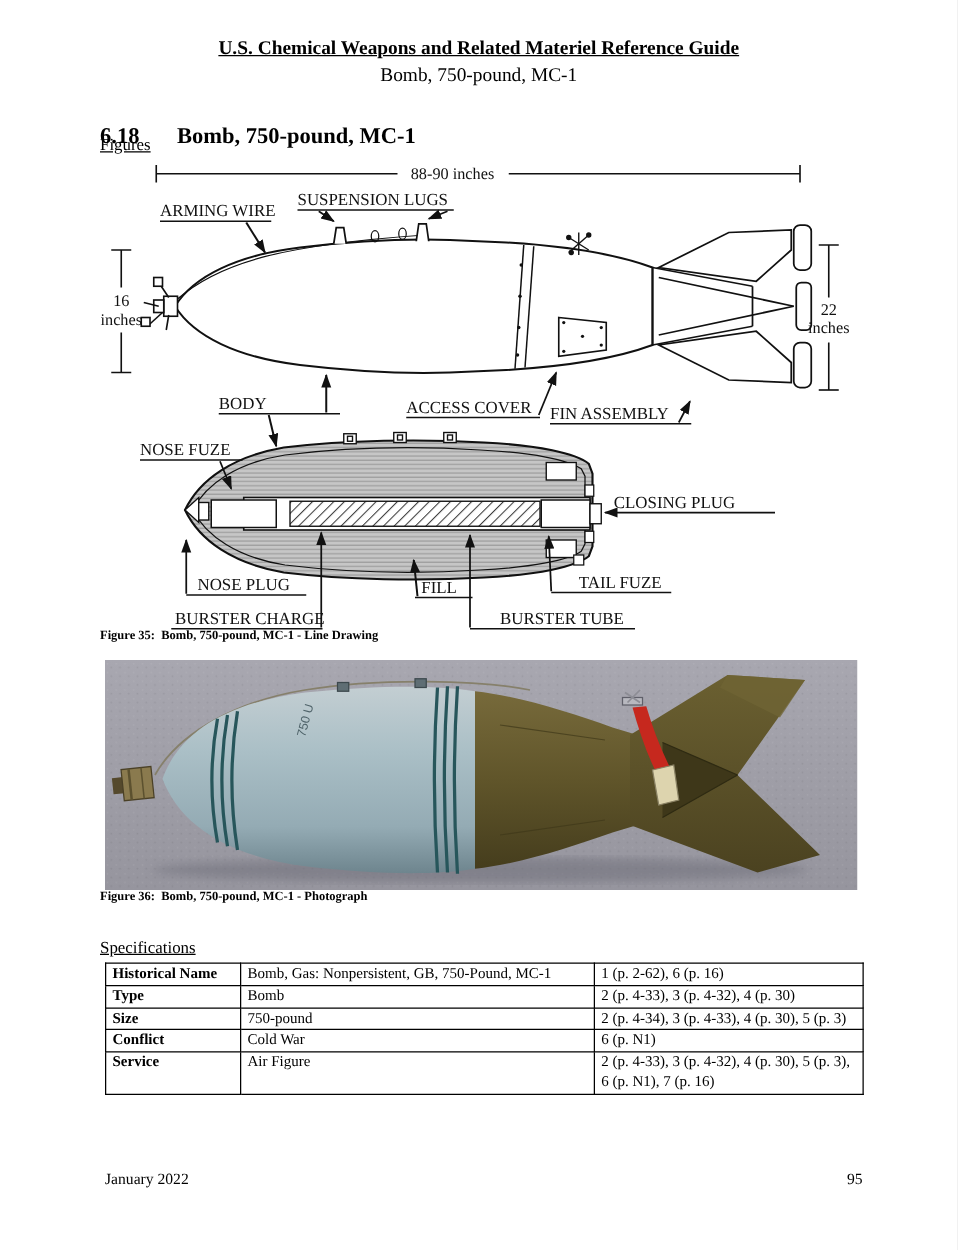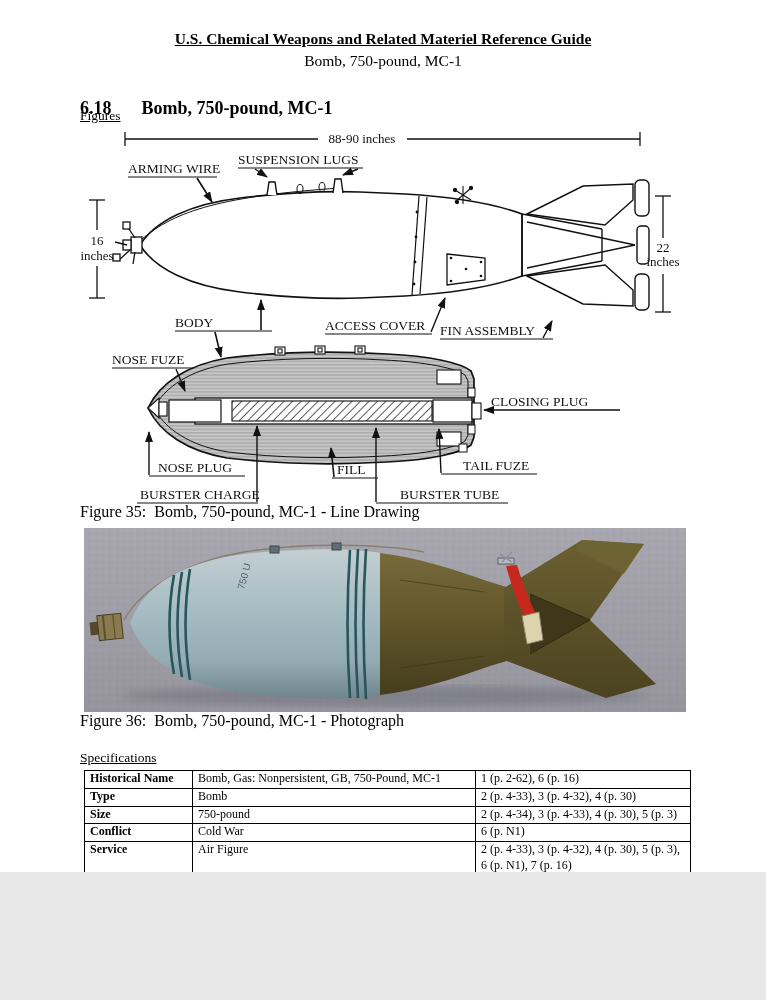--- a/index.html
+++ b/index.html
@@ -1,29 +1,29 @@
 <!DOCTYPE html>
 <html><head>
 <meta charset="utf-8">
 <style>
   html,body{margin:0;padding:0;background:#e8e8e8;}
   .page{
-    position:relative;width:766px;height:872px;background:#ffffff;
+    position:relative;width:766px;height:1000px;background:#ffffff;
     font-family:"Liberation Serif","DejaVu Serif",serif;color:#000;overflow:hidden;
     margin:0 auto;
   }
   .title{position:absolute;top:30px;left:0;width:766px;text-align:center;
     font-size:15.5px;font-weight:bold;text-decoration:underline;}
   .subtitle{position:absolute;top:52px;left:0;width:766px;text-align:center;font-size:15.5px;}
   .sec-head{position:absolute;top:98px;left:80px;font-size:18px;font-weight:bold;}
   .sec-head .num{display:inline-block;margin-right:30px;}
   .sub-head{position:absolute;left:80px;font-size:13.5px;text-decoration:underline;}
   .figures-head{top:108px;text-align:center;}
   .spec-head{top:750px;}
-  .caption{position:absolute;left:80px;font-size:16px;font-weight:normal;white-space:pre-wrap;}
+  .caption{position:absolute;left:80px;font-size:10px;font-weight:bold;white-space:pre-wrap;}
   .cap35{top:503px;}
   .cap36{top:712px;}
   svg{position:absolute;display:block;}
   #fig35{left:75px;top:126px;}
   #fig36{left:84px;top:528px;}
   #fig35 text{font-family:"Liberation Serif","DejaVu Serif",serif;font-size:13.5px;fill:#111;}
   #fig35 text.dim{font-size:13px;}
   .spec{position:absolute;left:84px;top:770px;width:606px;border-collapse:collapse;
     font-size:12px;table-layout:fixed;}
   .spec td{border:1.4px solid #000;padding:0px 5px 1px 5px;vertical-align:top;line-height:1.32;}

